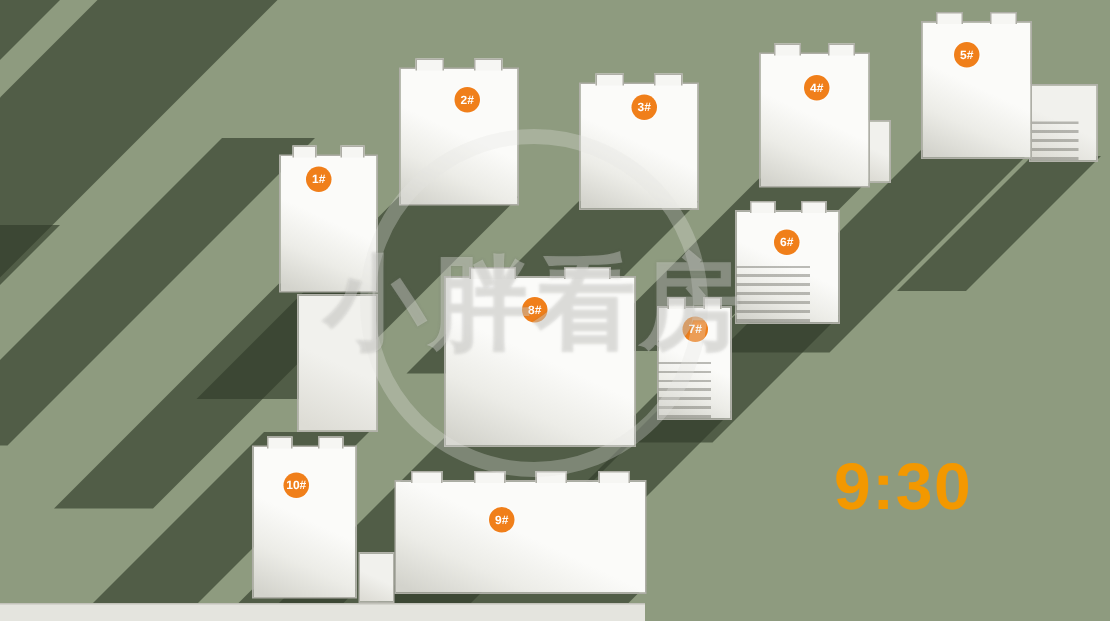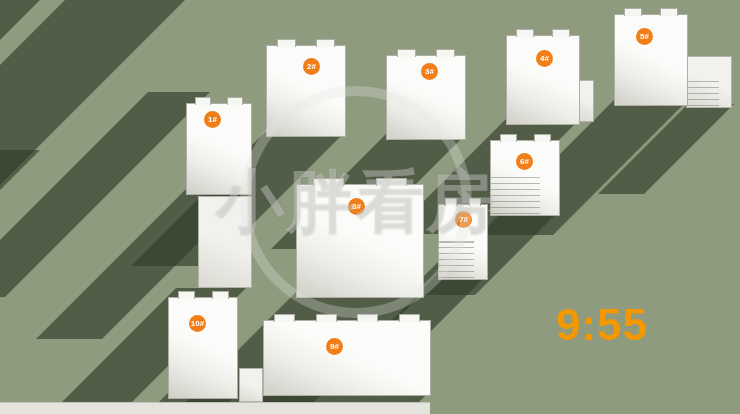--- a/index.html
+++ b/index.html
@@ -182,14 +182,14 @@
     <span class="badge" style="left: 20px; top: 17px;">10#</span>
   <div class="tooth" style="width: 25%; left: 12.5%;"></div>
         <div class="tooth" style="width: 25%; left: 62.5%;"></div>
       </div>
 
 </div>
   <div class="road"></div>
   <div class="watermark">
     <span class="wm-text">小胖看房</span>
   </div>
-  <div class="clock">9:55</div>
+  <div class="clock">9:30</div>
 </div>
 
 </body></html>

